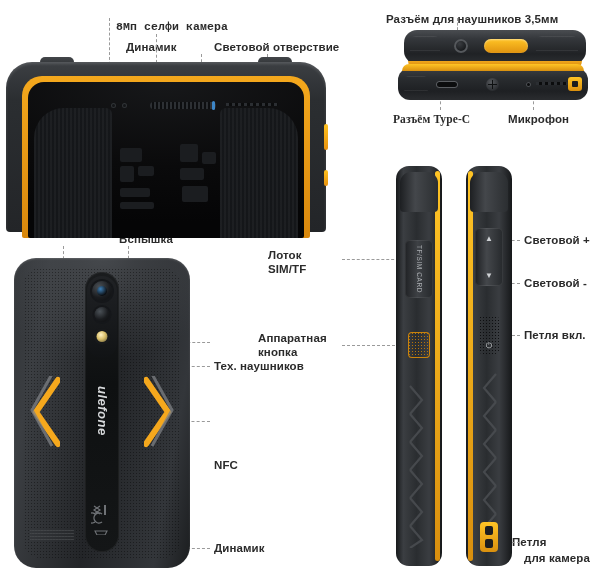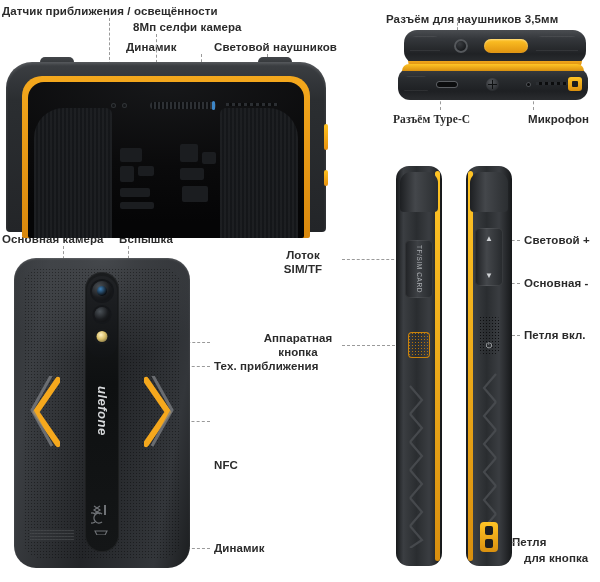--- a/index.html
+++ b/index.html
@@ -2,21 +2,21 @@
 <html><head>
 <meta charset="utf-8">
 <style>
   html,body{margin:0;padding:0;background:#ffffff;}
   body{width:600px;height:582px;position:relative;overflow:hidden;
        font-family:"Liberation Sans","DejaVu Sans",sans-serif;}
   .stage{position:absolute;inset:0;width:600px;height:582px;}
 
   .lbl{position:absolute;color:#2b2b2b;font-size:11.5px;line-height:14px;
        font-weight:700;letter-spacing:.1px;white-space:pre;}
-  .lbl.r{text-align:center;}
+  .lbl.r{text-align:left;}
 
   .lead{position:absolute;background:transparent;}
   .lead.v{border-left:1px dashed #9a9a9a;width:0;}
   .lead.h{border-top:1px dashed #9a9a9a;height:0;}
 
   
   .dev{position:absolute;}
   .shell{position:absolute;inset:0;border-radius:16px;
          background:linear-gradient(100deg,#2f3134 0%,#3a3d41 18%,#26282b 48%,#34373b 78%,#1d1f21 100%);}
   .edge-y{position:absolute;background:linear-gradient(180deg,#ffc21f,#e8920f);}
@@ -137,45 +137,43 @@
      background:linear-gradient(180deg,#ffc425,#d9900f);}
   .looppair::before,.looppair::after{content:"";position:absolute;left:26%;right:26%;height:9px;
      border-radius:2px;background:#1c1e20;}
   .looppair::before{top:4px;} .looppair::after{bottom:4px;}
 </style>
 </head>
 <body>
 
 <div class="stage">
 
-  <div class="lbl" style="left:2px;top:4px;">Датчик приближения / освещённости</div>
-  <div class="lbl" style="left:133px;top:20px;">8Мп селфи камера</div>
+  <div class="lbl" style="left:116px;top:20px;font-family:Liberation Mono, monospace;">8Мп селфи камера</div>
   <div class="lbl" style="left:126px;top:40px;">Динамик</div>
-  <div class="lbl" style="left:214px;top:40px;">Световой наушников</div>
+  <div class="lbl" style="left:214px;top:40px;">Световой отверствие</div>
 
   <div class="lbl" style="left:386px;top:12px;">Разъём для наушников 3,5мм</div>
   <div class="lbl" style="left:393px;top:112px;font-family:Liberation Serif, serif;">Разъём Type-C</div>
-  <div class="lbl" style="left:528px;top:112px;">Микрофон</div>
-
-  <div class="lbl" style="left:2px;top:232px;">Основная камера</div>
+  <div class="lbl" style="left:508px;top:112px;">Микрофон</div>
+
   <div class="lbl" style="left:119px;top:232px;">Вспышка</div>
-  <div class="lbl" style="left:214px;top:359px;">Тех. приближения</div>
+  <div class="lbl" style="left:214px;top:359px;">Тех. наушников</div>
   <div class="lbl" style="left:214px;top:414px;margin-top:44px;">NFC</div>
   <div class="lbl" style="left:214px;top:541px;">Динамик</div>
 
   <div class="lbl r" style="left:268px;top:248px;width:70px;">Лоток</div>
   <div class="lbl r" style="left:268px;top:262px;width:70px;">SIM/TF</div>
   <div class="lbl r" style="left:258px;top:331px;width:80px;">Аппаратная</div>
   <div class="lbl r" style="left:258px;top:345px;width:80px;">кнопка</div>
 
   <div class="lbl" style="left:524px;top:233px;">Световой +</div>
-  <div class="lbl" style="left:524px;top:276px;">Основная -</div>
+  <div class="lbl" style="left:524px;top:276px;">Световой -</div>
   <div class="lbl" style="left:524px;top:328px;">Петля вкл.</div>
   <div class="lbl" style="left:512px;top:535px;">Петля</div>
-  <div class="lbl" style="left:524px;top:551px;">для кнопка</div>
+  <div class="lbl" style="left:524px;top:551px;">для камера</div>
 
   <div class="lead v" style="left:109px;top:18px;height:76px;"></div>
   <div class="lead v" style="left:156px;top:34px;height:60px;"></div>
   <div class="lead v" style="left:201px;top:54px;height:40px;"></div>
   <div class="lead v" style="left:267px;top:54px;height:40px;"></div>
 
   <div class="lead v" style="left:457px;top:18px;height:26px;"></div>
   <div class="lead v" style="left:440px;top:90px;height:20px;"></div>
   <div class="lead v" style="left:533px;top:90px;height:20px;"></div>
 

